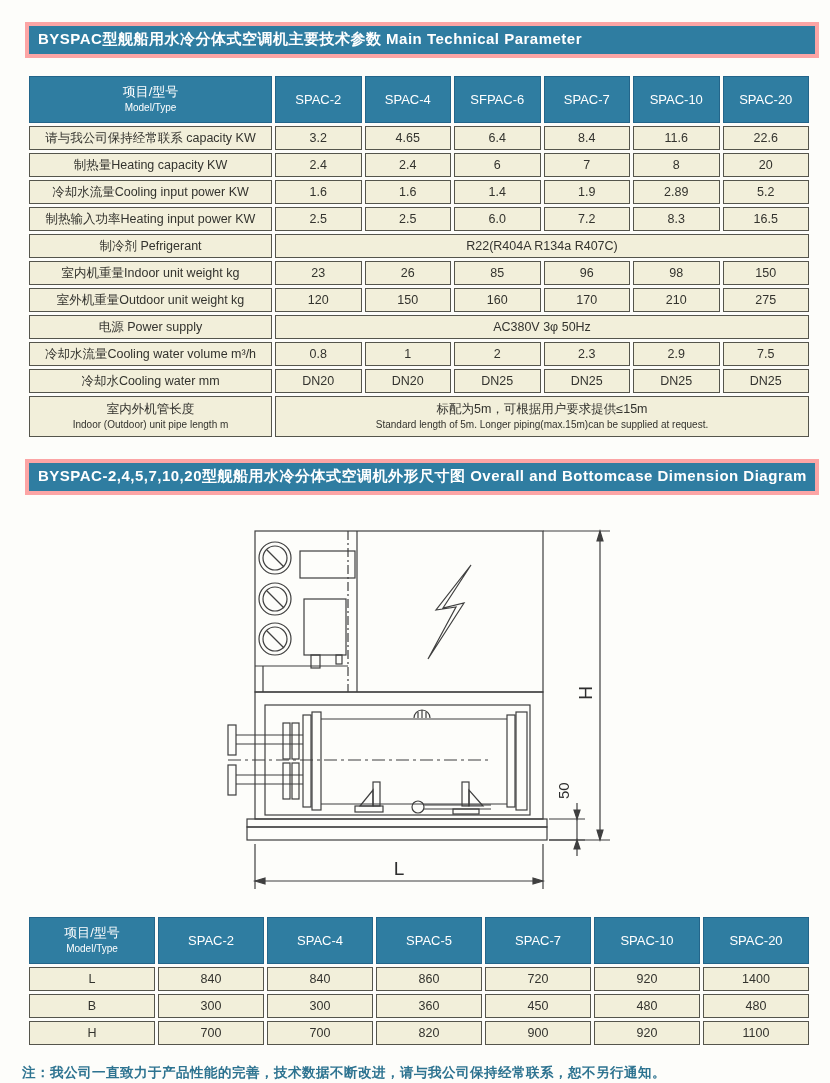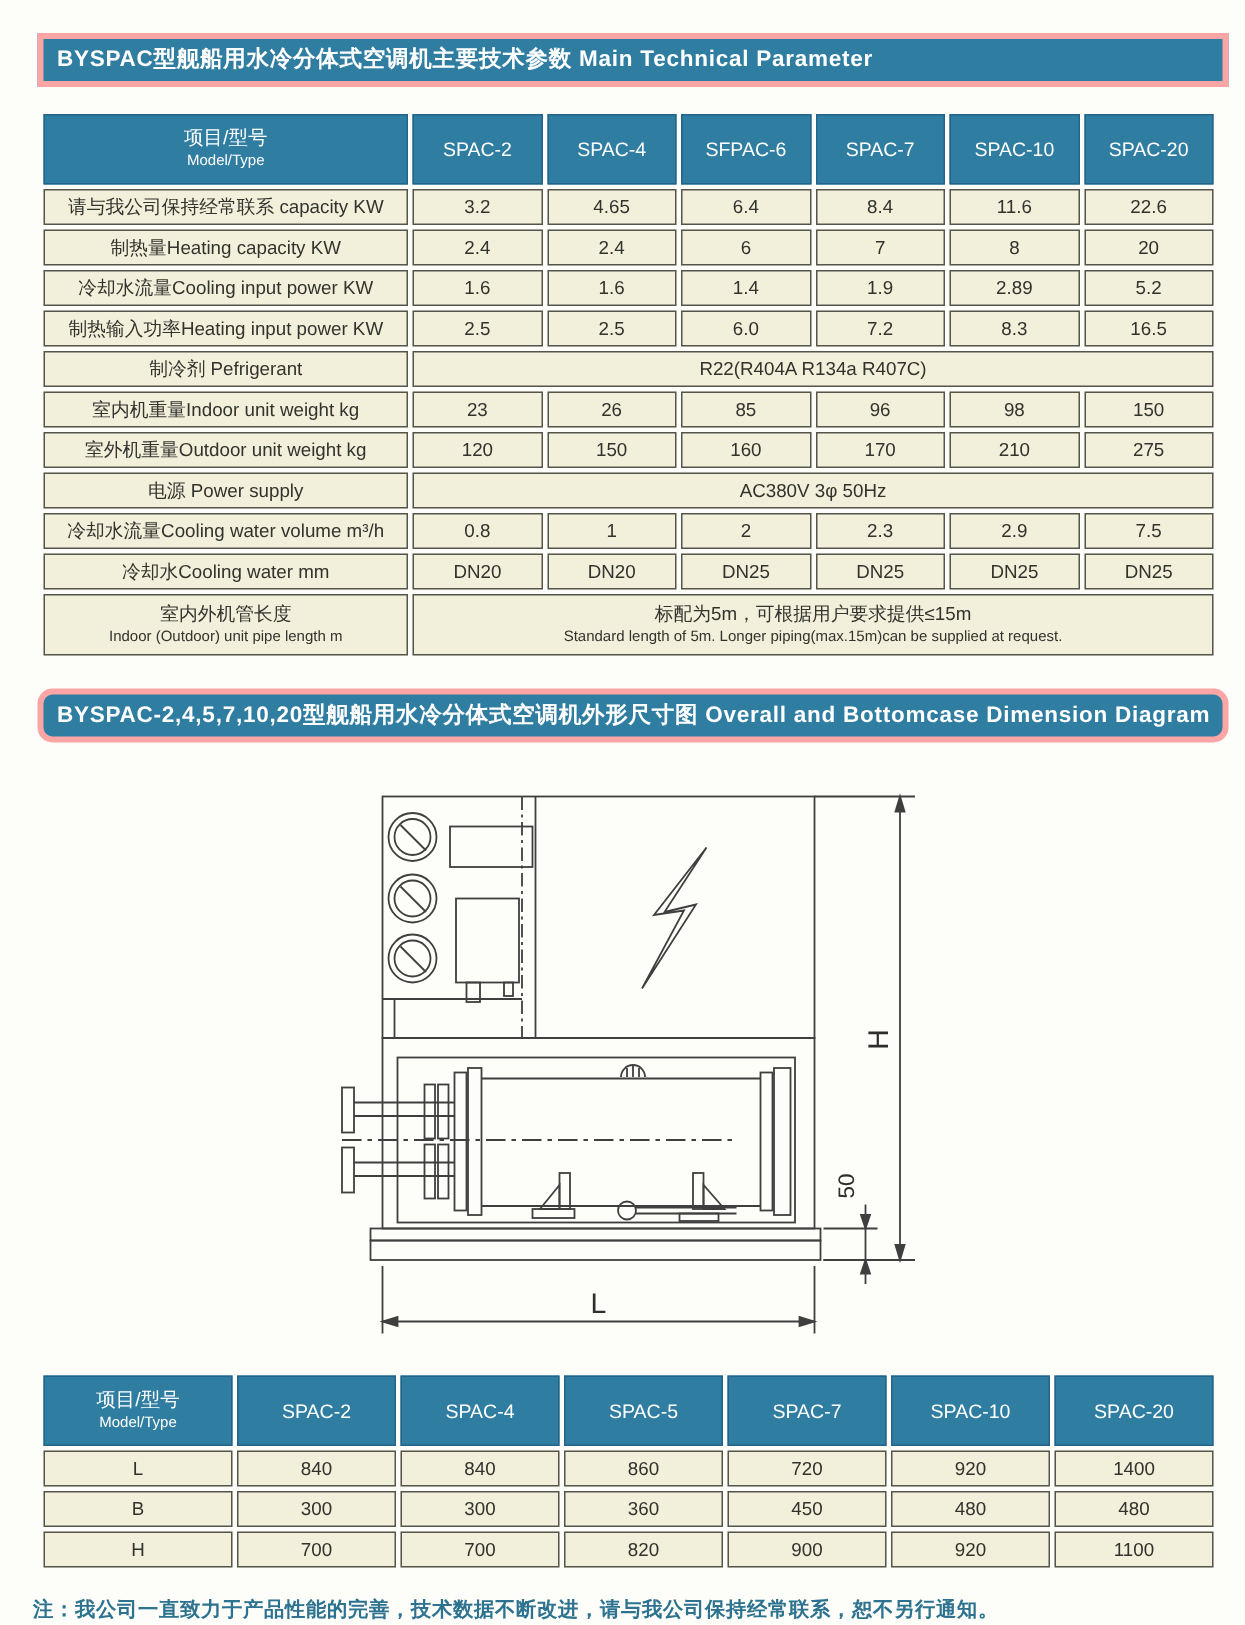--- a/index.html
+++ b/index.html
@@ -18,21 +18,21 @@
     background:#2f7da1;
     border:4px solid #fca5a5;
     color:#ffffff;
     font-size:15px;
     font-weight:bold;
     letter-spacing:.5px;
     padding:4px 9px 5px 9px;
     white-space:nowrap;
     overflow:hidden;
   }
-  .title-bar.second{margin-top:19px;border-radius:10px;}
+  .title-bar.second{margin-top:19px;}
   table.spec{
     margin:15px 0 0 26px;
     width:786px;
     border-collapse:separate;
     border-spacing:3px;
     table-layout:fixed;
   }
   table.spec td{
     background:#f2efda;
     border:1px solid #55554c;

